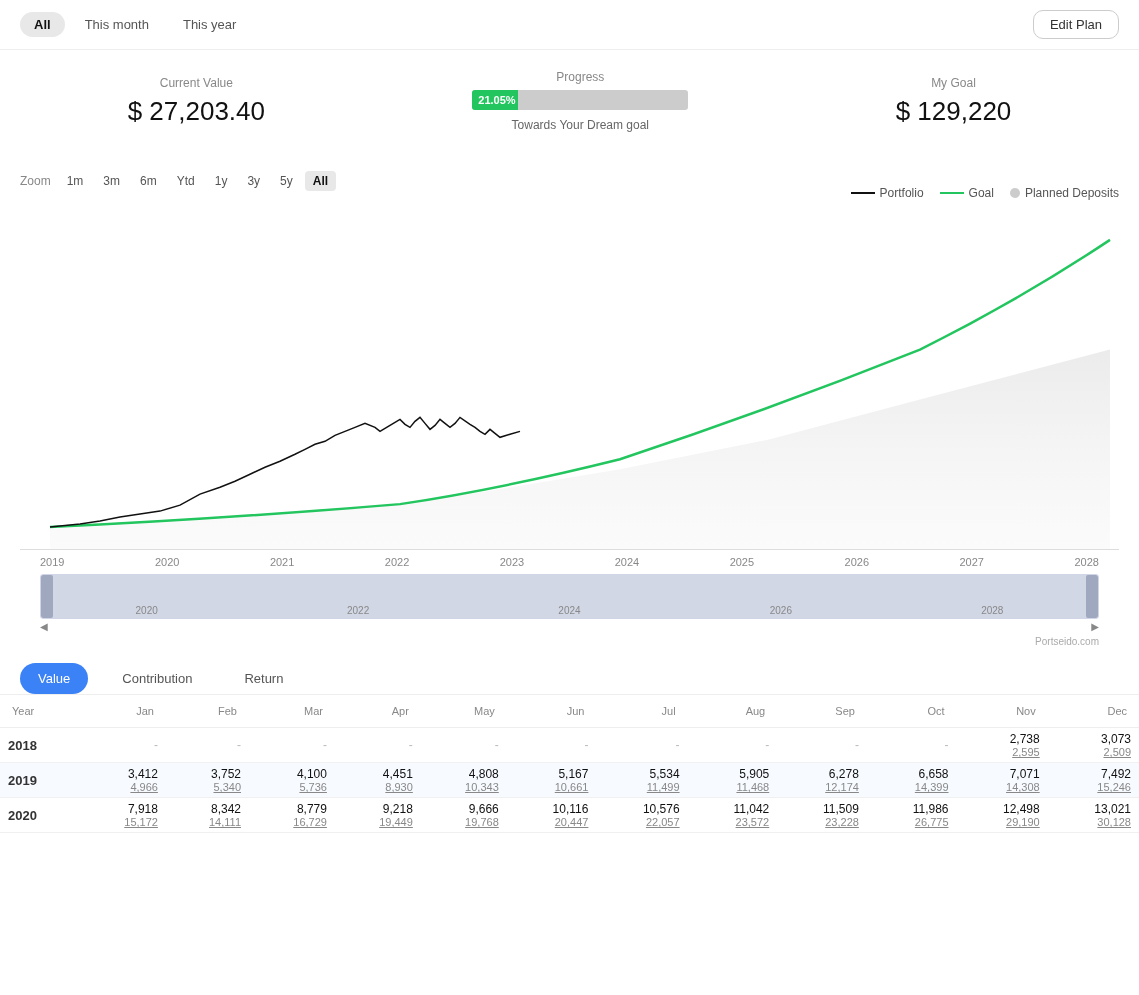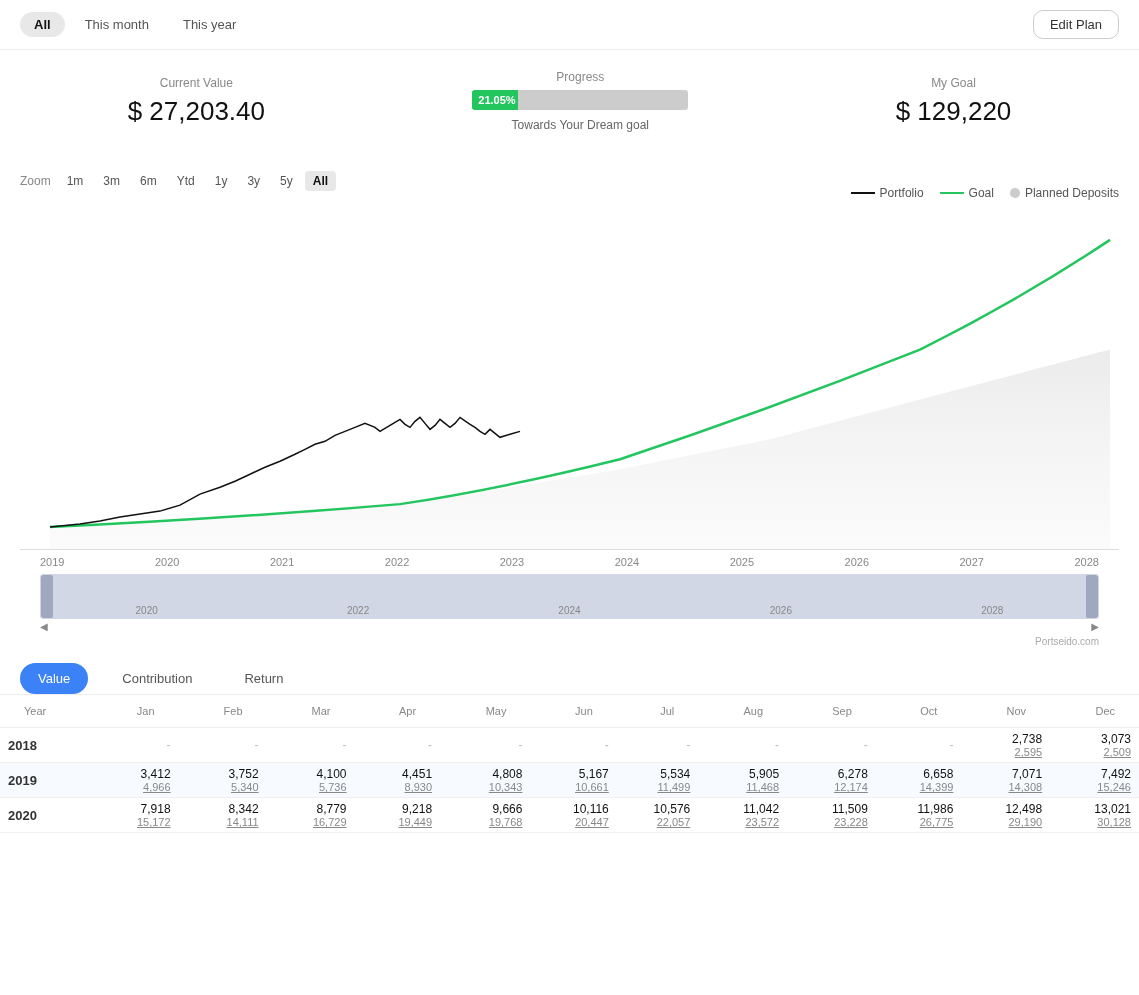--- a/index.html
+++ b/index.html
@@ -105,21 +105,21 @@
       padding: 8px 18px; border: none; background: transparent;
       cursor: pointer; font-size: 13px; color: #555; border-radius: 6px;
     }
     .tab-btn.active {
       background: #3b82f6; color: #fff; border-radius: 20px;
     }
 
     .data-table { width: 100%; border-collapse: collapse; margin-top: 0; }
     .data-table th {
       font-size: 11px; color: #888; font-weight: 500;
-      padding: 10px 24px; text-align: right; border-bottom: 1px solid #eee;
+      padding: 10px 12px; text-align: right; border-bottom: 1px solid #eee;
     }
     .data-table th:first-child { text-align: left; }
     .data-table td {
       padding: 4px 8px; text-align: right; font-size: 12px;
       border-bottom: 1px solid #f0f0f0;
     }
     .data-table td:first-child { text-align: left; font-weight: 600; font-size: 13px; }
     .cell-top { display: block; color: #111; }
     .cell-bottom { display: block; color: #888; font-size: 11px; text-decoration: underline; }
     .dash { color: #bbb; }

